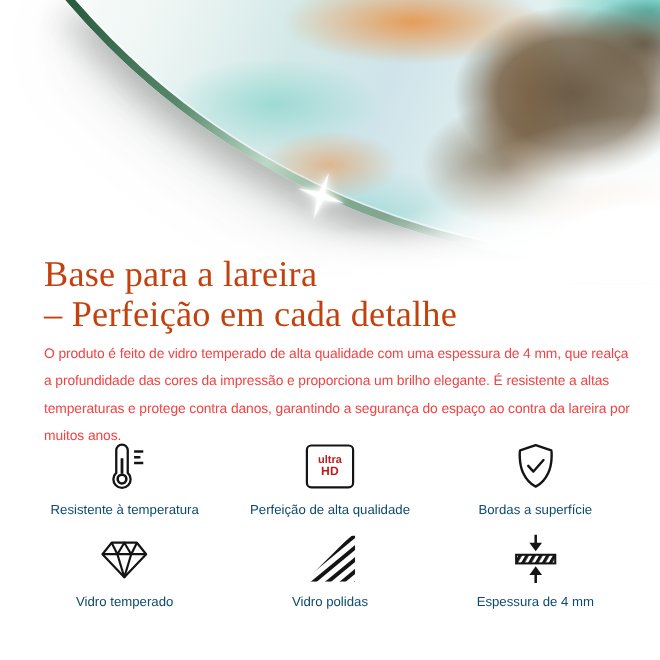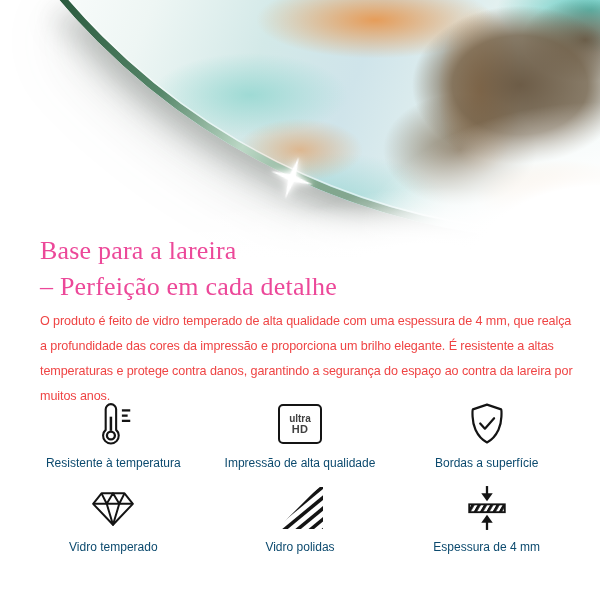--- a/index.html
+++ b/index.html
@@ -30,38 +30,38 @@
   .hero-fade{position:absolute;inset:0;pointer-events:none;background:
         radial-gradient(360px 240px at 600px 270px, #ffffff 35%, rgba(255,255,255,0) 70%),
         radial-gradient(260px 140px at 430px 285px, #ffffff 30%, rgba(255,255,255,0) 70%),
         linear-gradient(to bottom, rgba(255,255,255,0) 80%, rgba(255,255,255,0.9) 98%);}
   .sparkle{position:absolute;left:270px;top:156px;transform:rotate(18deg);
         filter:drop-shadow(0 0 5px rgba(255,255,255,0.95)) drop-shadow(0 0 2px rgba(255,255,255,0.9));}
 
   
   .headline{position:absolute;left:40px;top:233px;margin:0;
         font-family:"Liberation Serif", serif;font-weight:400;
-        font-size:26px;line-height:35.5px;color:#ec4899;letter-spacing:0.2px;}
+        font-size:33px;line-height:35.5px;color:#c2410c;letter-spacing:0.2px;}
   .headline span{display:block;white-space:nowrap;}
 
   
   .para{position:absolute;left:40px;top:309px;width:548px;
         font-size:12.6px;line-height:25px;color:#ef4444;letter-spacing:-0.1px;}
   .para span{display:block;white-space:nowrap;}
 
   
   .features{position:absolute;left:20px;top:399px;width:560px;display:grid;
         grid-template-columns:repeat(3,1fr);grid-auto-rows:84px;}
   .feature{display:flex;flex-direction:column;align-items:center;}
   .icon-box{height:50px;display:flex;align-items:center;justify-content:center;}
   .feature .label{margin-top:7px;font-size:12px;color:#0c4a6e;white-space:nowrap;}
   .icon-svg{display:block;}
 
   .uhd{width:40px;height:36px;border:2.6px solid #141414;border-radius:5px;
-        display:flex;flex-direction:column;align-items:center;justify-content:center;color:#404040;}
+        display:flex;flex-direction:column;align-items:center;justify-content:center;color:#b91c1c;}
   .uhd .u-top{font-size:10px;font-weight:700;line-height:1;margin-top:1px;}
   .uhd .u-bot{font-size:11px;font-weight:800;line-height:1.05;letter-spacing:0.2px;}
 </style>
 </head>
 <body>
 
 <div class="page">
 
   <div class="hero">
     <div class="glass-shadow">
@@ -122,21 +122,21 @@
       <div class="label">Resistente à temperatura</div>
     </div>
 
     <div class="feature">
       <div class="icon-box">
         <div class="uhd">
           <span class="u-top">ultra</span>
           <span class="u-bot">HD</span>
         </div>
       </div>
-      <div class="label">Impressão de alta qualidade</div>
+      <div class="label">Perfeição de alta qualidade</div>
     </div>
 
     <div class="feature">
       <div class="icon-box">
         <svg class="icon-svg" width="46" height="46" viewBox="0 0 44 44">
           <g fill="none" stroke="#141414" stroke-width="2.1" stroke-linejoin="round" stroke-linecap="round">
             <path d="M22 3.5 L35.5 8 C35.8 8.5 36.8 19.5 33 27.5 C30.2 33.5 26 37.6 22 39.6 C18 37.6 13.8 33.5 11 27.5 C7.2 19.5 8.2 8.5 8.5 8 Z"></path>
             <path d="M15.5 21.5 L20 26.5 L28.8 16.5"></path>
           </g>
         </svg>

